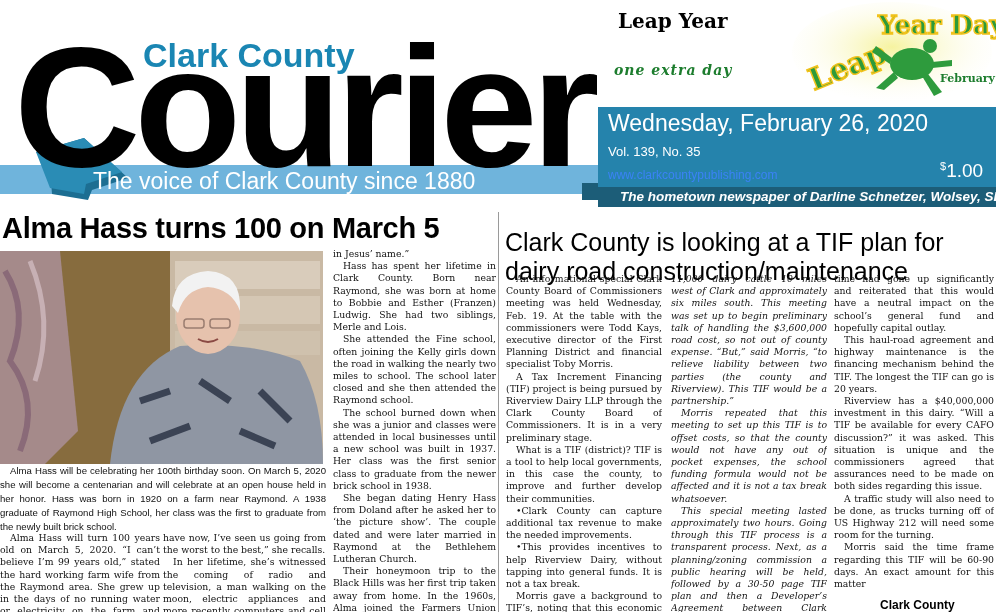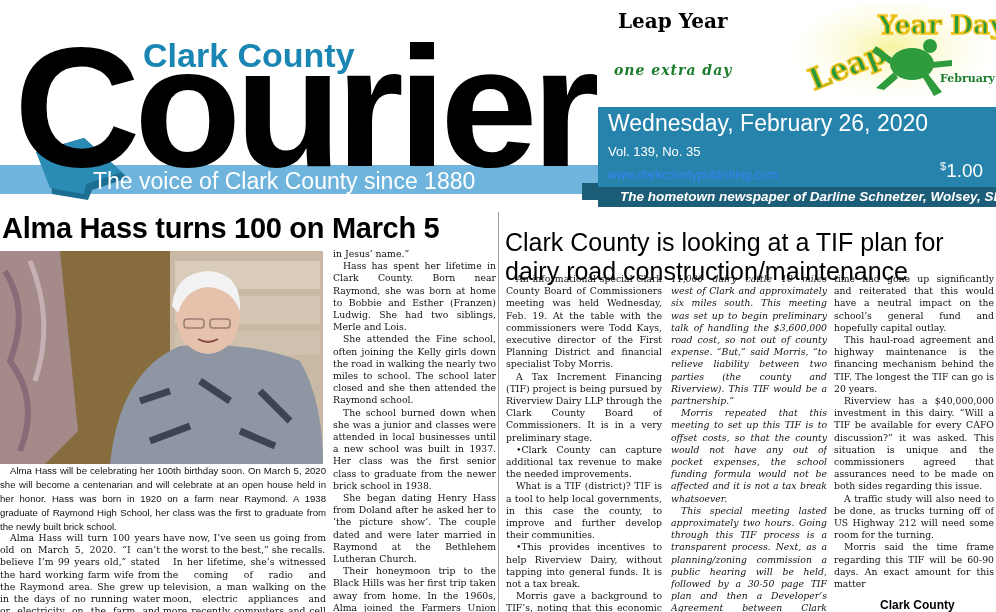--- a/index.html
+++ b/index.html
@@ -139,22 +139,22 @@
   <p>Their honeymoon trip to the Black Hills was her first trip taken away from home. In the 1960s, Alma joined the Farmers Union and went on many trips hitting all 50 states and their capitols. “I could write a book on those trips alone.”</p>
 </div>
 
 <div class="vrule"></div>
 
 <div class="h-right">Clark County is looking at a TIF plan for dairy road construction/maintenance</div>
 
 <div class="col col-d">
   <p>An informational special Clark County Board of Commissioners meeting was held Wednesday, Feb. 19. At the table with the commissioners were Todd Kays, executive director of the First Planning District and financial specialist Toby Morris.</p>
   <p>A Tax Increment Financing (TIF) project is being pursued by Riverview Dairy LLP through the Clark County Board of Commissioners. It is in a very preliminary stage.</p>
+  <p>What is a TIF (district)? TIF is a tool to help local governments, in this case the county, to improve and further develop their communities.</p>
   <p>•Clark County can capture additional tax revenue to make the needed improvements.</p>
-  <p>What is a TIF (district)? TIF is a tool to help local governments, in this case the county, to improve and further develop their communities.</p>
   <p>•This provides incentives to help Riverview Dairy, without tapping into general funds. It is not a tax break.</p>
   <p>Morris gave a background to TIF’s, noting that this economic development public-private partnership puts the county in the driver’s seat for economic development, off-setting road costs.</p>
 </div>
 <div class="col col-e">
   <p class="noindent">11,000 dairy cattle 10 miles west of Clark and approximately six miles south. This meeting was set up to begin preliminary talk of handling the $3,600,000 road cost, so not out of county expense. “But,” said Morris, “to relieve liability between two parties (the county and Riverview). This TIF would be a partnership.”</p>
   <p>Morris repeated that this meeting to set up this TIF is to offset costs, so that the county would not have any out of pocket expenses, the school funding formula would not be affected and it is not a tax break whatsoever.</p>
   <p>This special meeting lasted approximately two hours. Going through this TIF process is a transparent process. Next, as a planning/zoning commission a public hearing will be held, followed by a 30-50 page TIF plan and then a Developer’s Agreement between Clark County and Riverview Dairy, LLC.</p>
 
 </div>
 <div class="col col-f">

